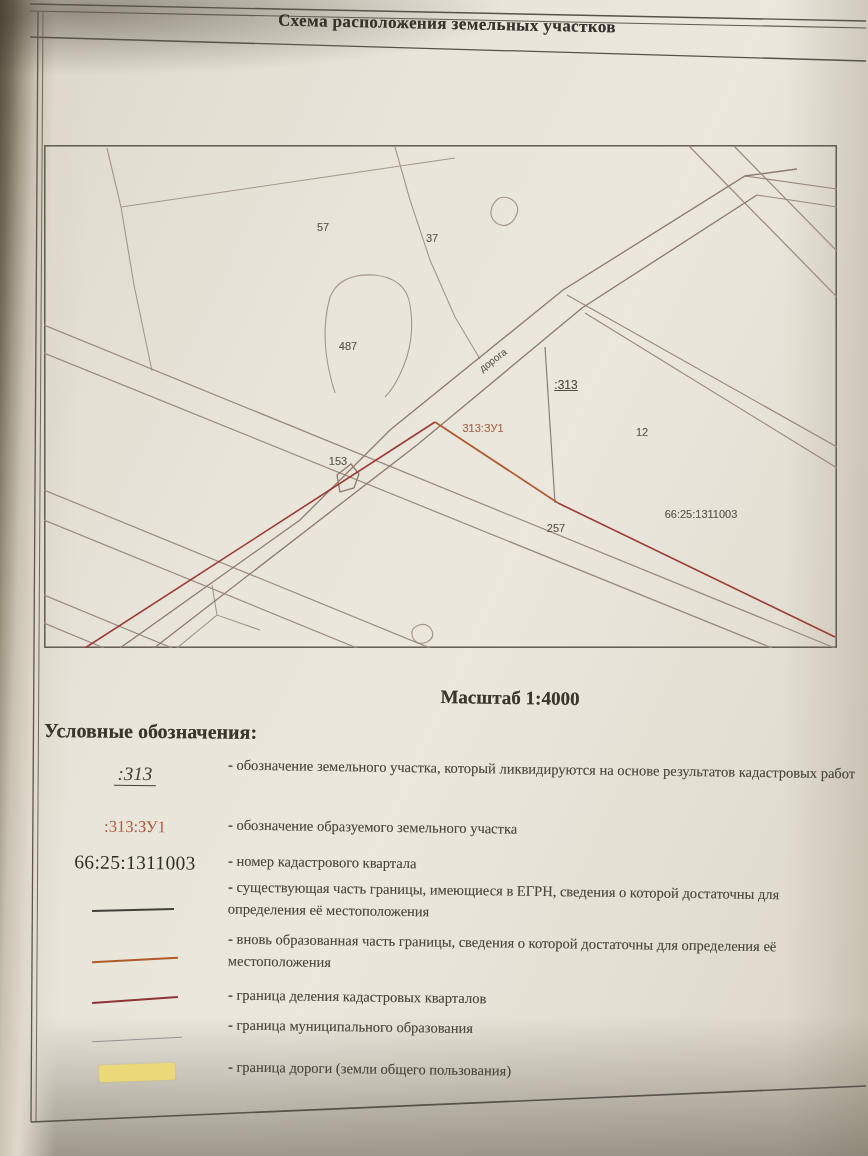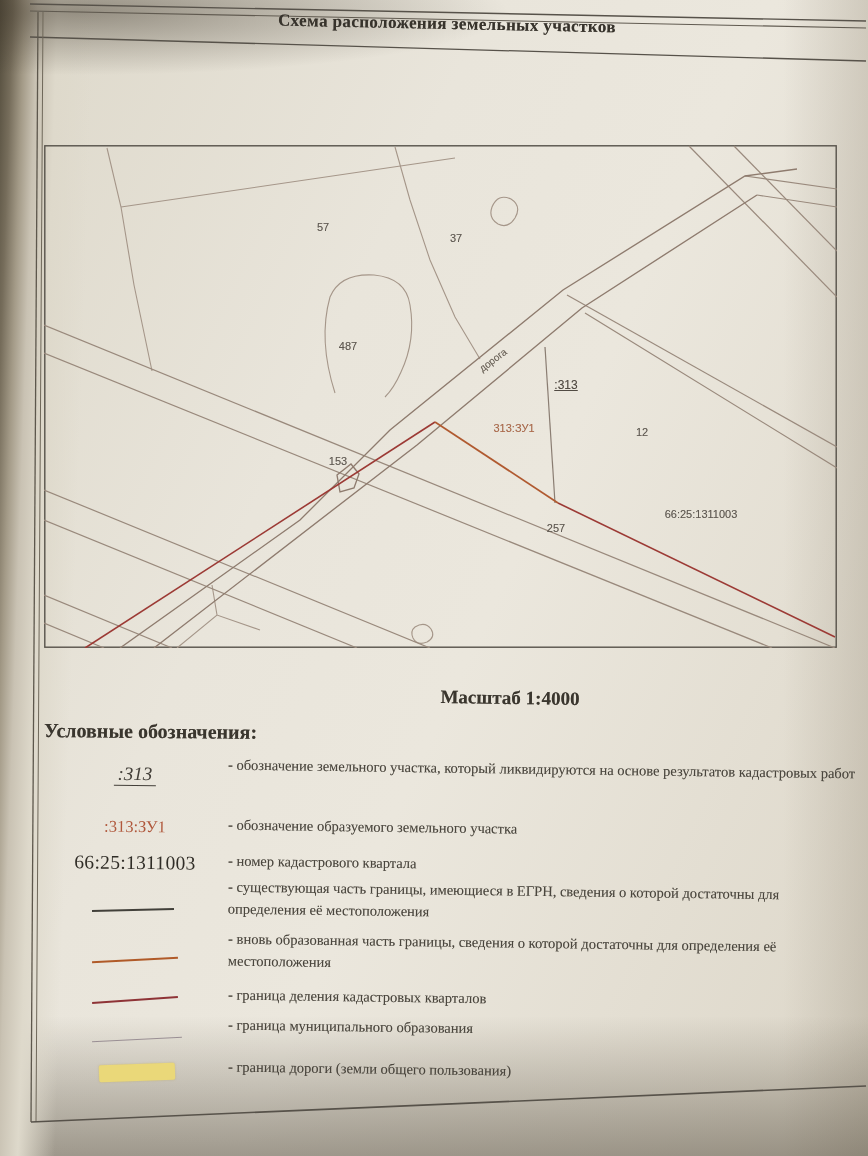--- a/index.html
+++ b/index.html
@@ -117,25 +117,25 @@
       </g>
 
       <path d="M501,202 L511,358" fill="none" stroke="#8a7d72" stroke-width="1.2"></path>
 
       <path d="M41,503 L391,277" fill="none" stroke="#9c3a35" stroke-width="1.6"></path>
       <path d="M514,358 L791,492" fill="none" stroke="#9c3a35" stroke-width="1.6"></path>
 
       <path d="M391,277 L514,358" fill="none" stroke="#b05a30" stroke-width="1.7"></path>
     </svg>
     <span class="mlabel" style="left:279px;top:82px">57</span>
-    <span class="mlabel" style="left:412px;top:93px">37</span>
+    <span class="mlabel" style="left:388px;top:93px">37</span>
     <span class="mlabel" style="left:304px;top:201px">487</span>
     <span class="mlabel road" style="left:449px;top:215px">дорога</span>
     <span class="mlabel ul" style="left:522px;top:240px">:313</span>
-    <span class="mlabel orange" style="left:470px;top:283px">313:ЗУ1</span>
+    <span class="mlabel orange" style="left:439px;top:283px">313:ЗУ1</span>
     <span class="mlabel" style="left:598px;top:287px">12</span>
     <span class="mlabel" style="left:294px;top:316px">153</span>
     <span class="mlabel" style="left:512px;top:383px">257</span>
     <span class="mlabel" style="left:657px;top:369px">66:25:1311003</span>
   </div>
 
   <div class="scale">Масштаб 1:4000</div>
   <div class="leg-head">Условные обозначения:</div>
 
   <div class="leg-sym" style="top:763px"><span class="sym-313">:313</span></div>

